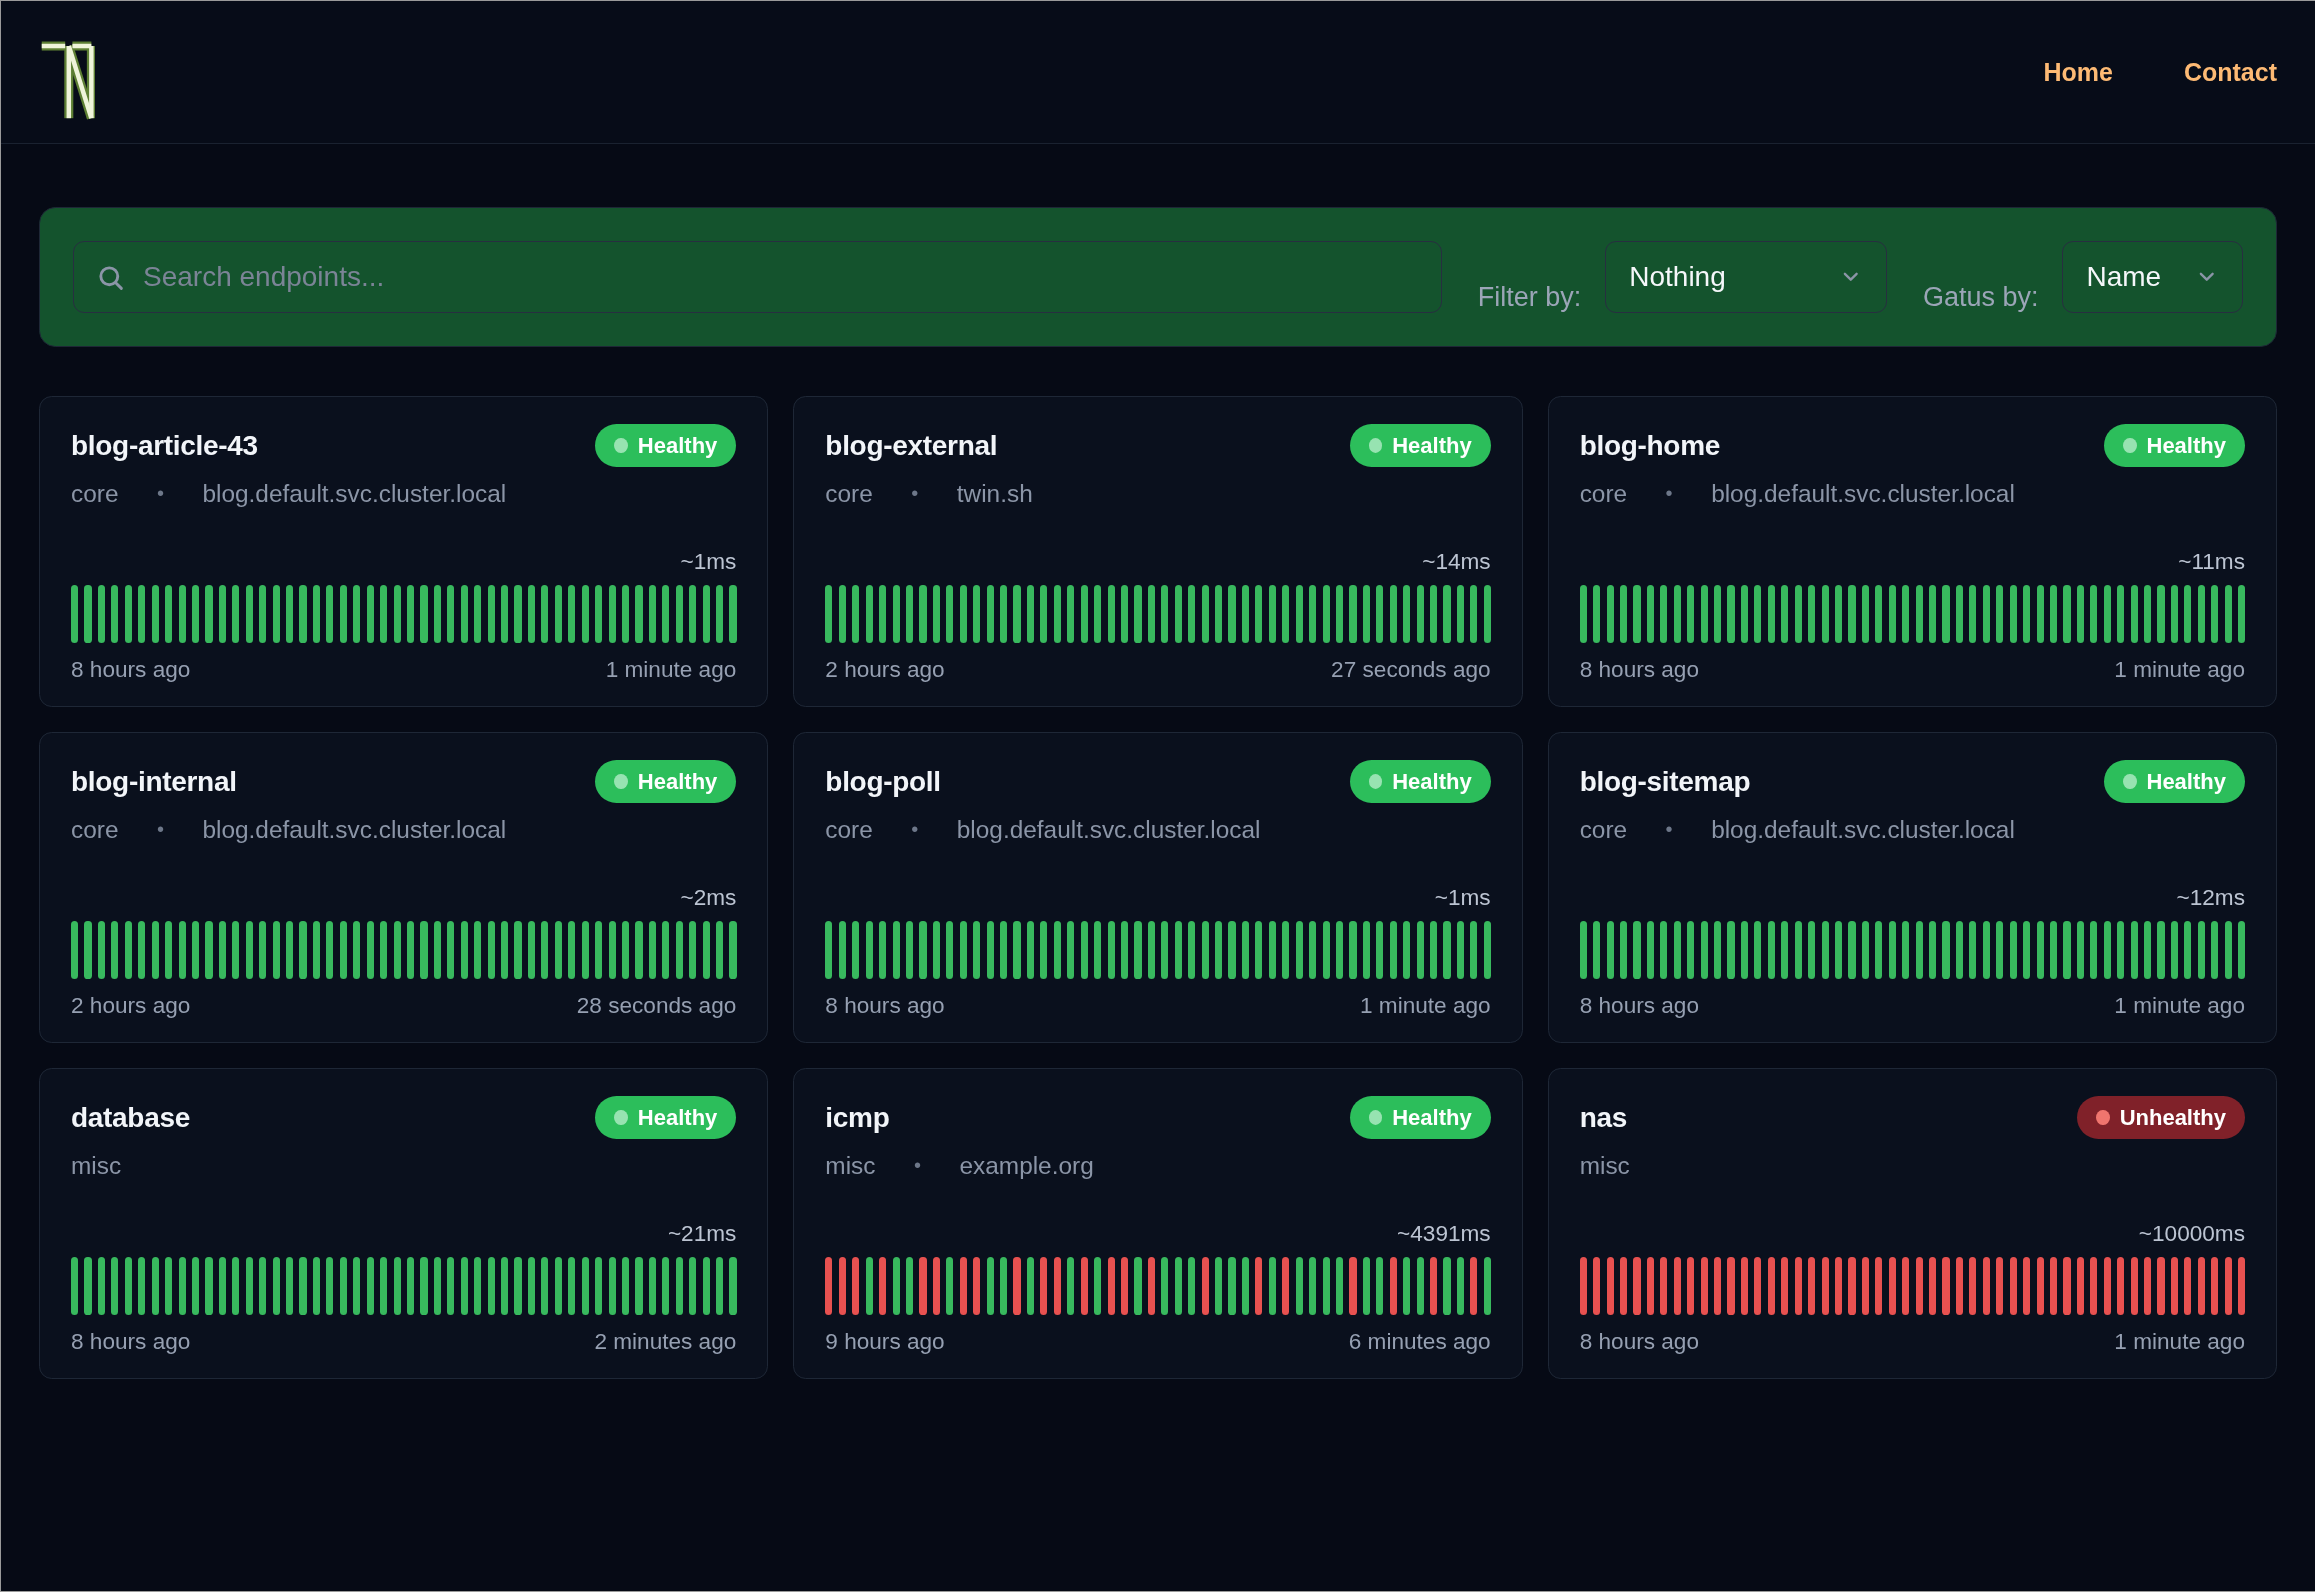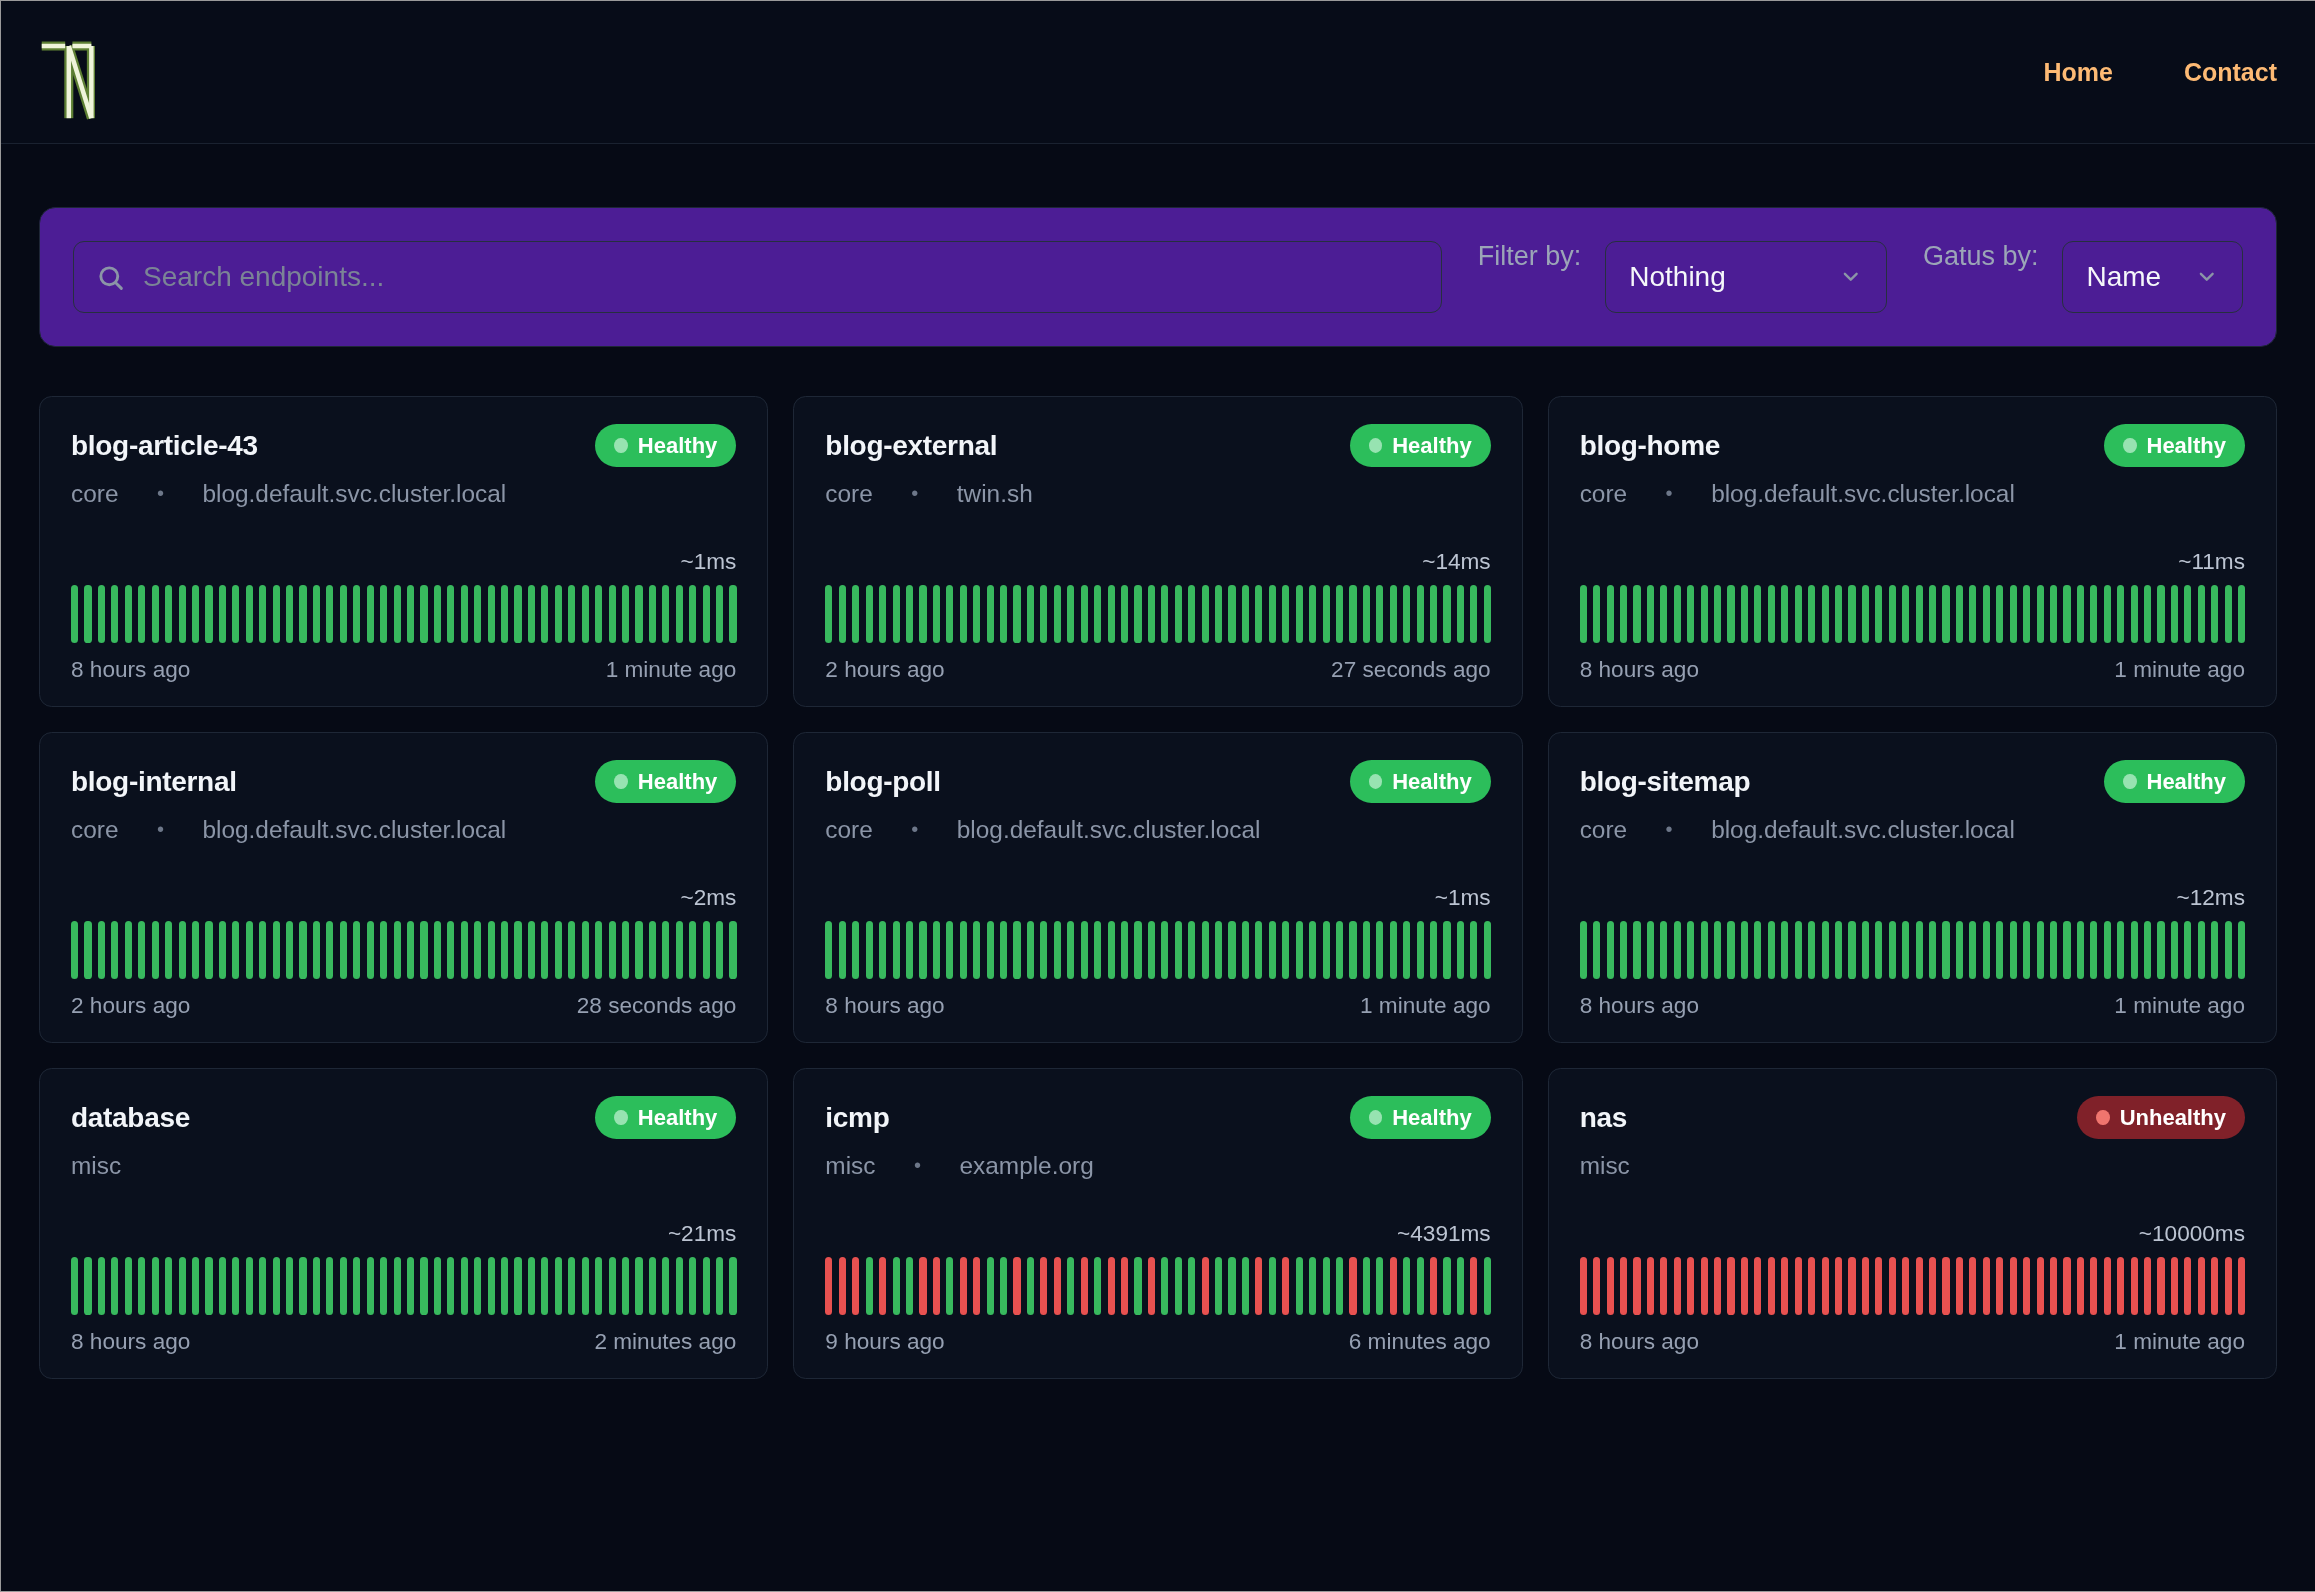--- a/index.html
+++ b/index.html
@@ -28,22 +28,22 @@
   .main-area { padding:0 38px; }
   .hero { display:flex; align-items:flex-end; margin-top:49px; }
   .page-title { font-size:61px; font-weight:700; letter-spacing:-1.4px; line-height:1.05; }
   .page-subtitle { font-size:28px; color:#94a0b4; margin-top:12.7px; }
   .hero-actions { margin-left:auto; display:flex; gap:60px; align-items:center; margin-bottom:52px; }
   .icon-btn { width:42px; height:42px; display:flex; align-items:center; justify-content:center; cursor:pointer; background:none; border:none; }
   .icon-btn svg { width:40px; height:40px; stroke:#f2f5f9; fill:none; stroke-width:2; stroke-linecap:round; stroke-linejoin:round; }
   
   .toolbar {
     margin-top:63px; border:0.9px solid #1e2736; border-radius:16.3px;
-    padding:33px; display:flex; align-items:flex-start; gap:23.5px;
-    background:#4c1d95;
+    padding:33px; display:flex; align-items:flex-end; gap:23.5px;
+    background:#14532d;
   }
   .search-box {
     flex:1; height:72px; border:1.8px solid #272f40; border-radius:11px;
     display:flex; align-items:center; padding:0 22px; gap:18px; background:transparent;
   }
   .search-box svg { width:29px; height:29px; stroke:#8b95a7; fill:none; stroke-width:2.4; stroke-linecap:round; }
   .search-box input {
     flex:1; background:transparent; border:none; outline:none;
     font-family:"Liberation Sans", sans-serif; font-size:28px; color:#f2f5f9;
   }

